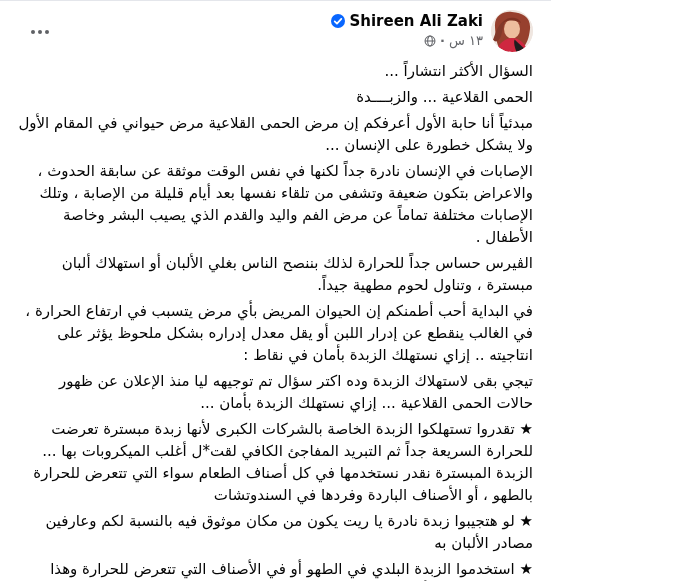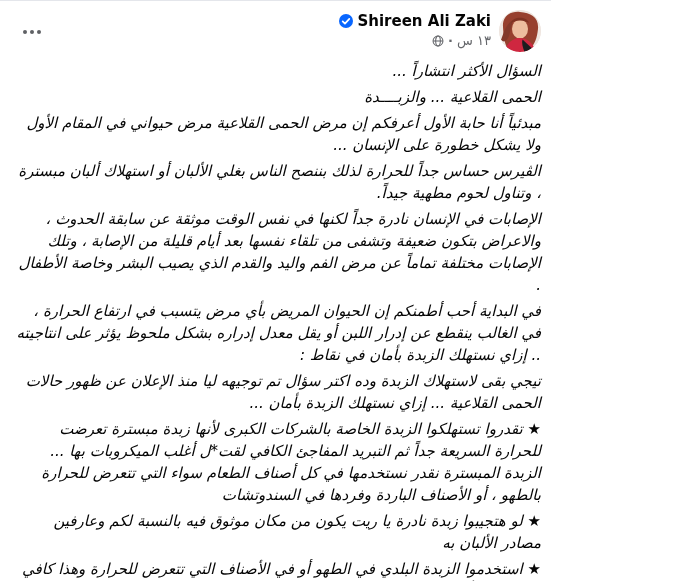--- a/index.html
+++ b/index.html
@@ -8,21 +8,21 @@
     background: #ffffff;
     font-family: "DejaVu Sans", sans-serif;
     overflow: hidden;
   }
   .post-card {
     direction: rtl;
     width: 551px;
     height: 581px;
     background: #fff;
     border-top: 1px solid #e4e6eb;
-    padding: 0 10px;
+    padding: 0 18px;
   }
   .post-header {
     display: flex;
     align-items: flex-start;
     gap: 8px;
     padding: 9px 0 5px 0;
   }
   .avatar {
     width: 42px; height: 42px;
     border-radius: 50%;
@@ -69,21 +69,21 @@
     border-radius: 50%;
     line-height: 0;
   }
   .post-body {
     padding: 3px 0 0 0;
     color: #050505;
     font-size: 15px;
     line-height: 22px;
     text-align: right;
   }
-  .post-paragraph { margin-bottom: 4px; font-style: italic; }
+  .post-paragraph { margin-bottom: 4px; }
 </style>
 </head>
 <body>
 
 <div class="post-card">
 
   <div class="post-header">
 
     <div class="avatar">
       <svg width="42" height="42" viewBox="0 0 42 42">
@@ -136,22 +136,22 @@
         </svg>
       </span>
     </button>
 
   </div>
 
   <div class="post-body">
       <div class="post-paragraph">السؤال الأكثر انتشاراً ...</div>
       <div class="post-paragraph">الحمى القلاعية ... والزبــــدة</div>
       <div class="post-paragraph">مبدئياً أنا حابة الأول أعرفكم إن مرض الحمى القلاعية مرض حيواني في المقام الأول ولا يشكل خطورة على الإنسان ...</div>
+      <div class="post-paragraph">الإصابات في الإنسان نادرة جداً لكنها في نفس الوقت موثقة عن سابقة الحدوث ، والاعراض بتكون ضعيفة وتشفى من تلقاء نفسها بعد أيام قليلة من الإصابة ، وتلك الإصابات مختلفة تماماً عن مرض الفم واليد والقدم الذي يصيب البشر وخاصة الأطفال .</div>
       <div class="post-paragraph">الڤيرس حساس جداً للحرارة لذلك بننصح الناس بغلي الألبان أو استهلاك ألبان مبسترة ، وتناول لحوم مطهية جيداً.</div>
-      <div class="post-paragraph">الإصابات في الإنسان نادرة جداً لكنها في نفس الوقت موثقة عن سابقة الحدوث ، والاعراض بتكون ضعيفة وتشفى من تلقاء نفسها بعد أيام قليلة من الإصابة ، وتلك الإصابات مختلفة تماماً عن مرض الفم واليد والقدم الذي يصيب البشر وخاصة الأطفال .</div>
       <div class="post-paragraph">في البداية أحب أطمنكم إن الحيوان المريض بأي مرض يتسبب في ارتفاع الحرارة ، في الغالب ينقطع عن إدرار اللبن أو يقل معدل إدراره بشكل ملحوظ يؤثر على انتاجيته .. إزاي نستهلك الزبدة بأمان في نقاط :</div>
       <div class="post-paragraph">تيجي بقى لاستهلاك الزبدة وده اكتر سؤال تم توجيهه ليا منذ الإعلان عن ظهور حالات الحمى القلاعية ... إزاي نستهلك الزبدة بأمان ...</div>
       <div class="post-paragraph">★ تقدروا تستهلكوا الزبدة الخاصة بالشركات الكبرى لأنها زبدة مبسترة تعرضت للحرارة السريعة جداً ثم التبريد المفاجئ الكافي لقت*ل أغلب الميكروبات بها ... الزبدة المبسترة نقدر نستخدمها في كل أصناف الطعام سواء التي تتعرض للحرارة بالطهو ، أو الأصناف الباردة وفردها في السندوتشات</div>
       <div class="post-paragraph">★ لو هتجيبوا زبدة نادرة يا ريت يكون من مكان موثوق فيه بالنسبة لكم وعارفين مصادر الألبان به</div>
       <div class="post-paragraph">★ استخدموا الزبدة البلدي في الطهو أو في الأصناف التي تتعرض للحرارة وهذا كافي لاستهلاكها بأمان ، ونبتعد عن استهلاكها في الأصناف الباردة زي فردها في السندوتشات أو في بعض أصناف الحلويات التي لا تحتاج إلى حرارة .</div>
     </div>
 
 </div>
 
 </body></html>

